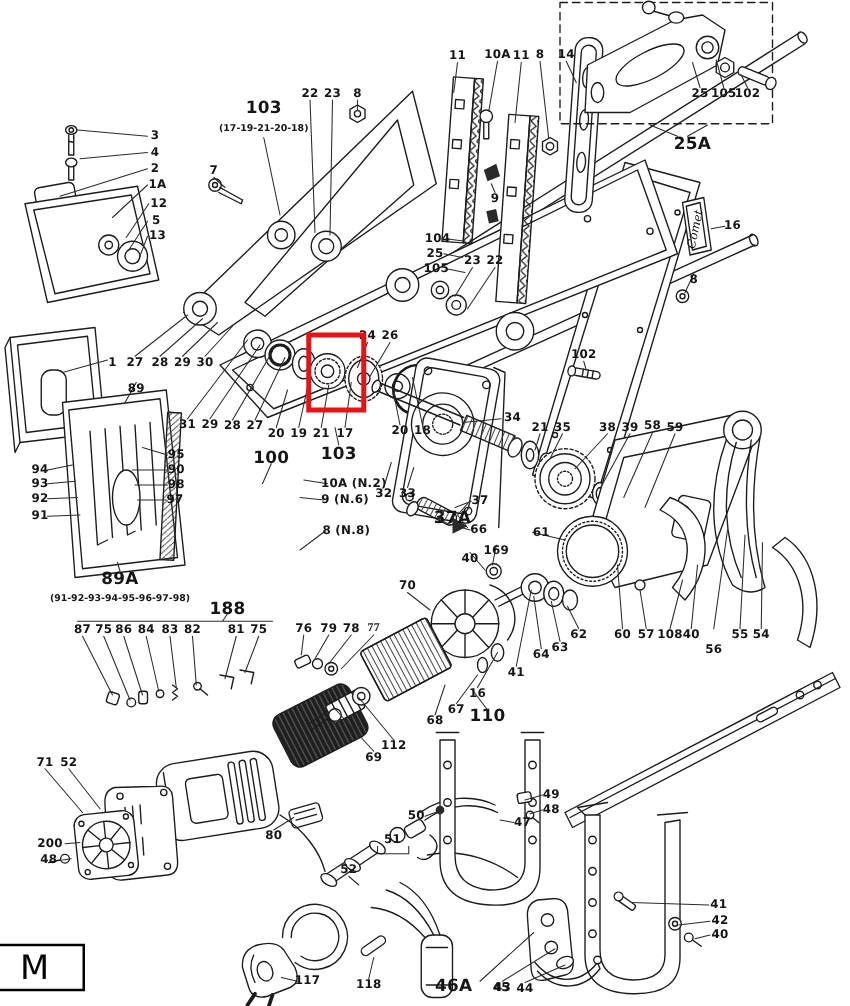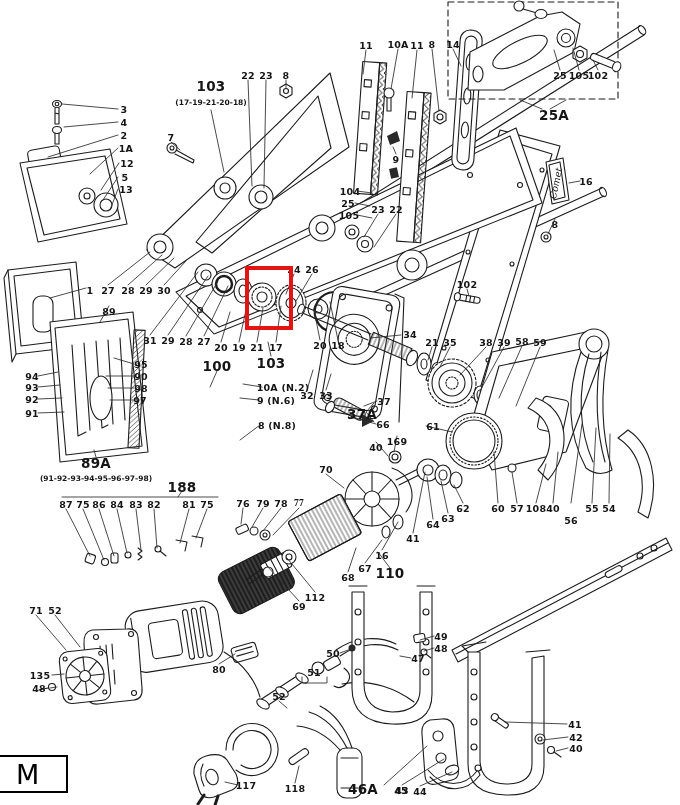--- a/index.html
+++ b/index.html
@@ -550,21 +550,21 @@
       <div class="lbl" style="left: 609px; top: 508px;">54</div>
       <div class="lbl" style="left: 413px; top: 538px;">41</div>
       <div class="lbl" style="left: 382px; top: 555px;">16</div>
       <div class="lbl" style="left: 365px; top: 568px;">67</div>
       <div class="lbl" style="left: 348px; top: 577px;">68</div>
       <div class="lbl big" style="left: 390px; top: 573px;">110</div>
       <div class="lbl" style="left: 315px; top: 597px;">112</div>
       <div class="lbl" style="left: 299px; top: 606px;">69</div>
       <div class="lbl" style="left: 36px; top: 610px;">71</div>
       <div class="lbl" style="left: 55px; top: 610px;">52</div>
-      <div class="lbl" style="left: 40px; top: 675px;">135</div>
+      <div class="lbl" style="left: 40px; top: 675px;">200</div>
       <div class="lbl" style="left: 39px; top: 688px;">48</div>
       <div class="lbl" style="left: 219px; top: 669px;">80</div>
       <div class="lbl" style="left: 441px; top: 636px;">49</div>
       <div class="lbl" style="left: 441px; top: 648px;">48</div>
       <div class="lbl" style="left: 333px; top: 653px;">50</div>
       <div class="lbl" style="left: 418px; top: 658px;">47</div>
       <div class="lbl" style="left: 314px; top: 672px;">51</div>
       <div class="lbl" style="left: 279px; top: 696px;">52</div>
       <div class="lbl" style="left: 246px; top: 785px;">117</div>
       <div class="lbl" style="left: 295px; top: 788px;">118</div>

